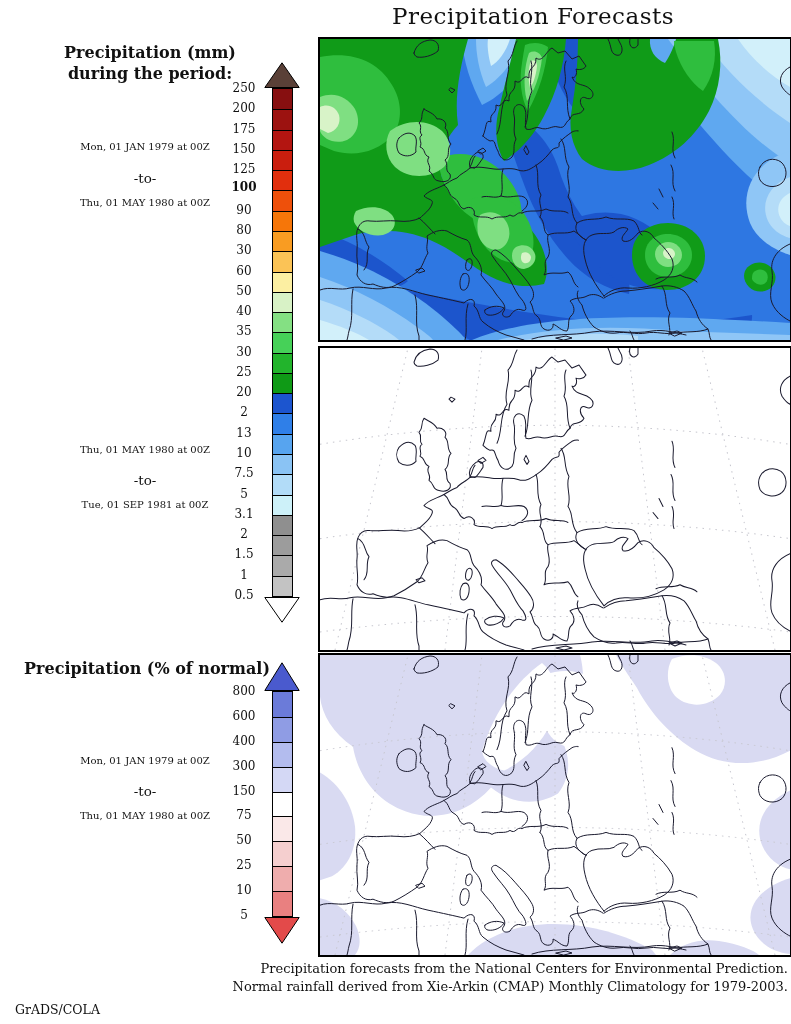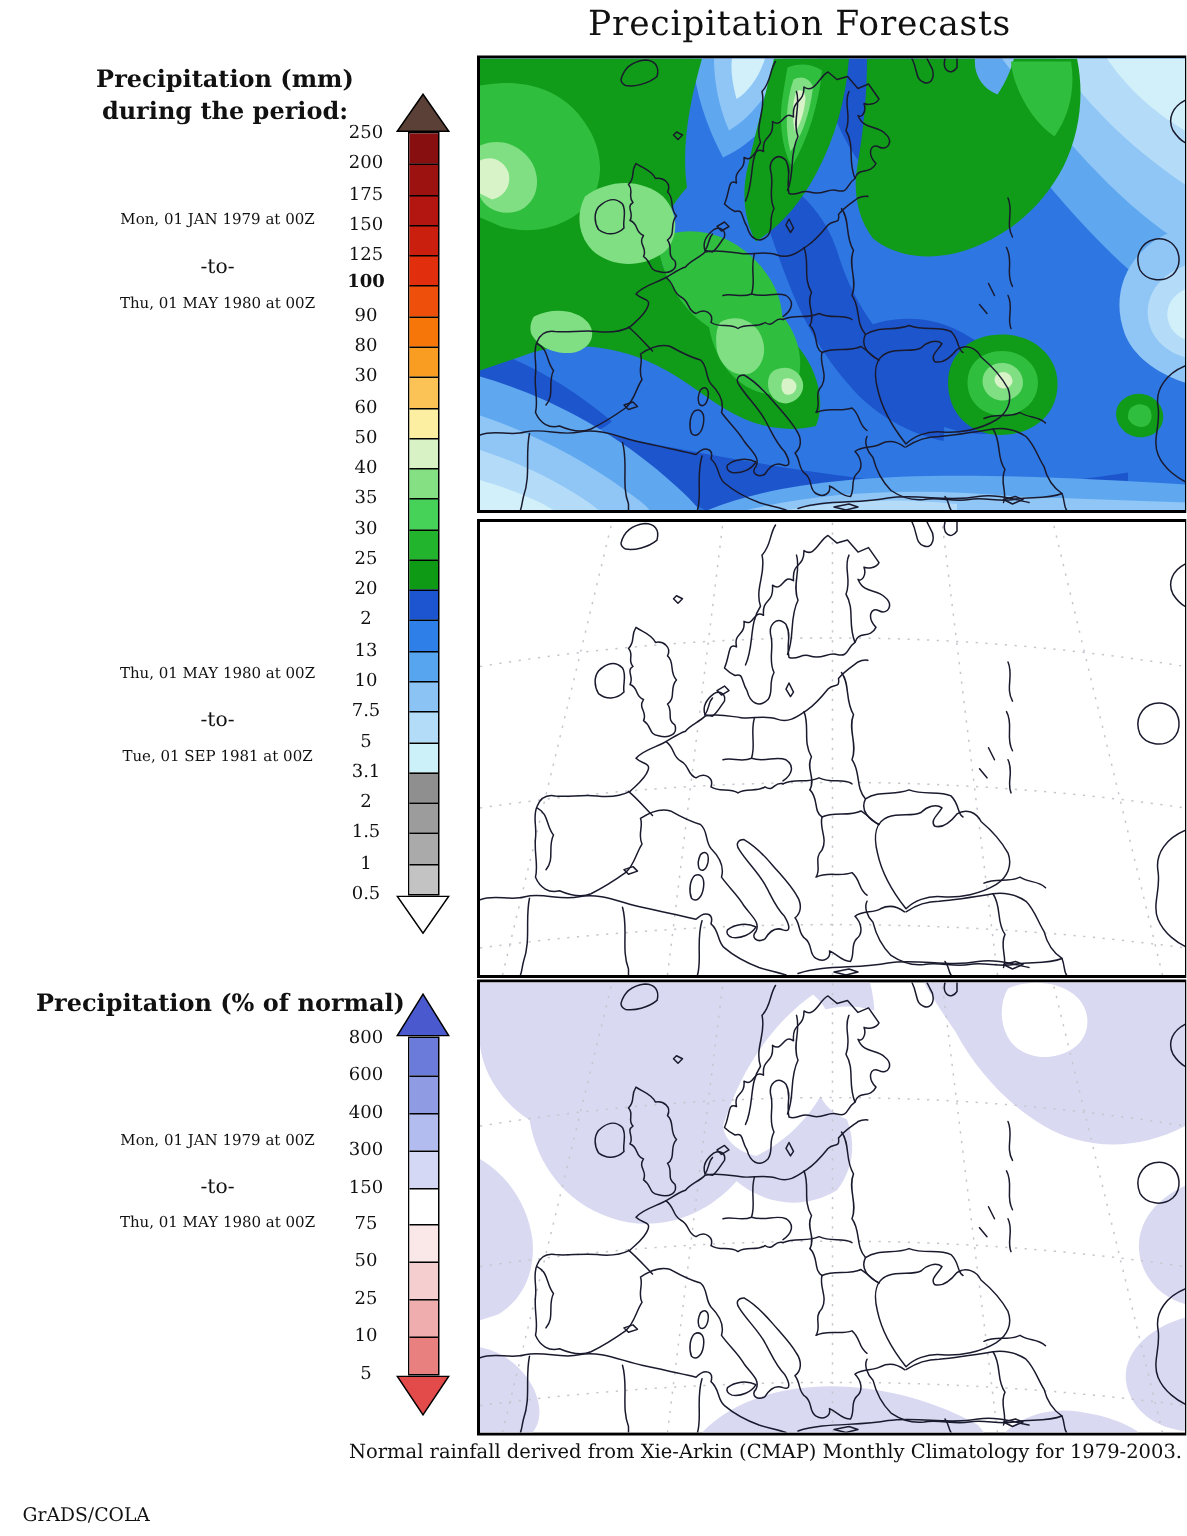--- a/index.html
+++ b/index.html
@@ -310,18 +310,19 @@
         <path fill="#ffffff" d="M352,4 C366,-2 384,-1 396,8 C406,16 408,30 400,40 C389,52 369,53 357,43 C347,34 345,16 352,4 Z"></path>
         <path fill="#ffffff" d="M162,96 C173,60 194,28 222,8 C236,20 241,41 234,61 C225,86 205,106 184,116 C171,113 163,105 162,96 Z"></path>
         <path fill="#ffffff" d="M224,20 C249,11 275,18 288,38 C296,55 291,76 275,88 C255,99 234,92 226,74 C220,57 220,36 224,20 Z"></path>
       </g>
       <use href="#grat"></use>
       <use href="#coast"></use>
     </svg>
   </div>
 
   <div class="abs footer">
+    <div>Precipitation forecasts from the National Centers for Environmental Prediction.</div>
     <div>Normal rainfall derived from Xie-Arkin (CMAP) Monthly Climatology for 1979-2003.</div>
   </div>
 
   <div class="abs credit">GrADS/COLA</div>
 
 </div>
 
 </body></html>

